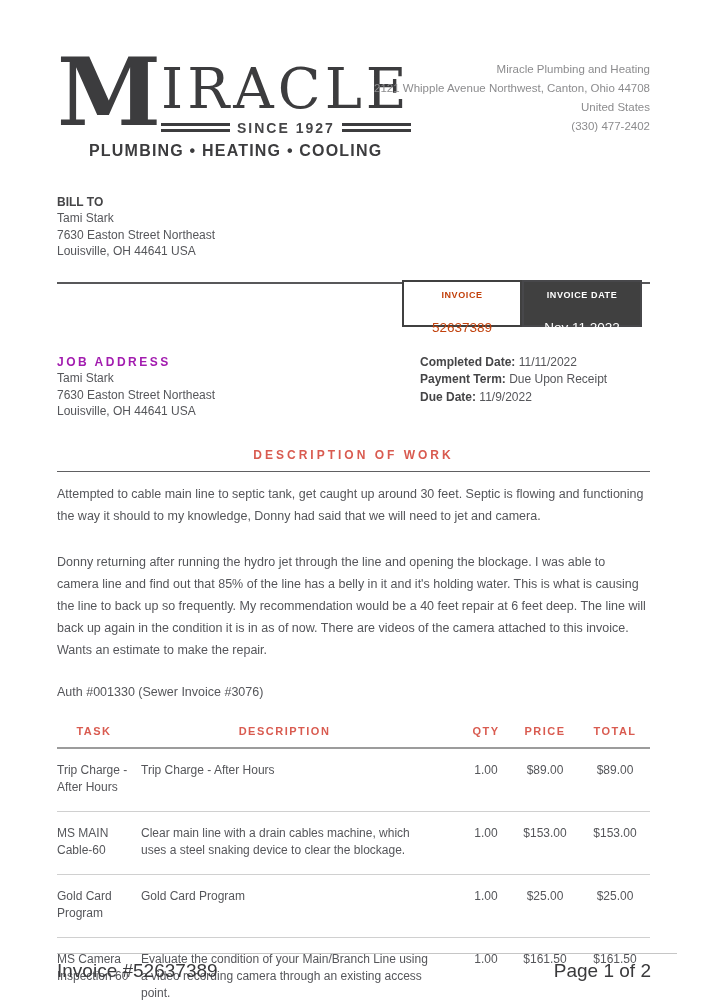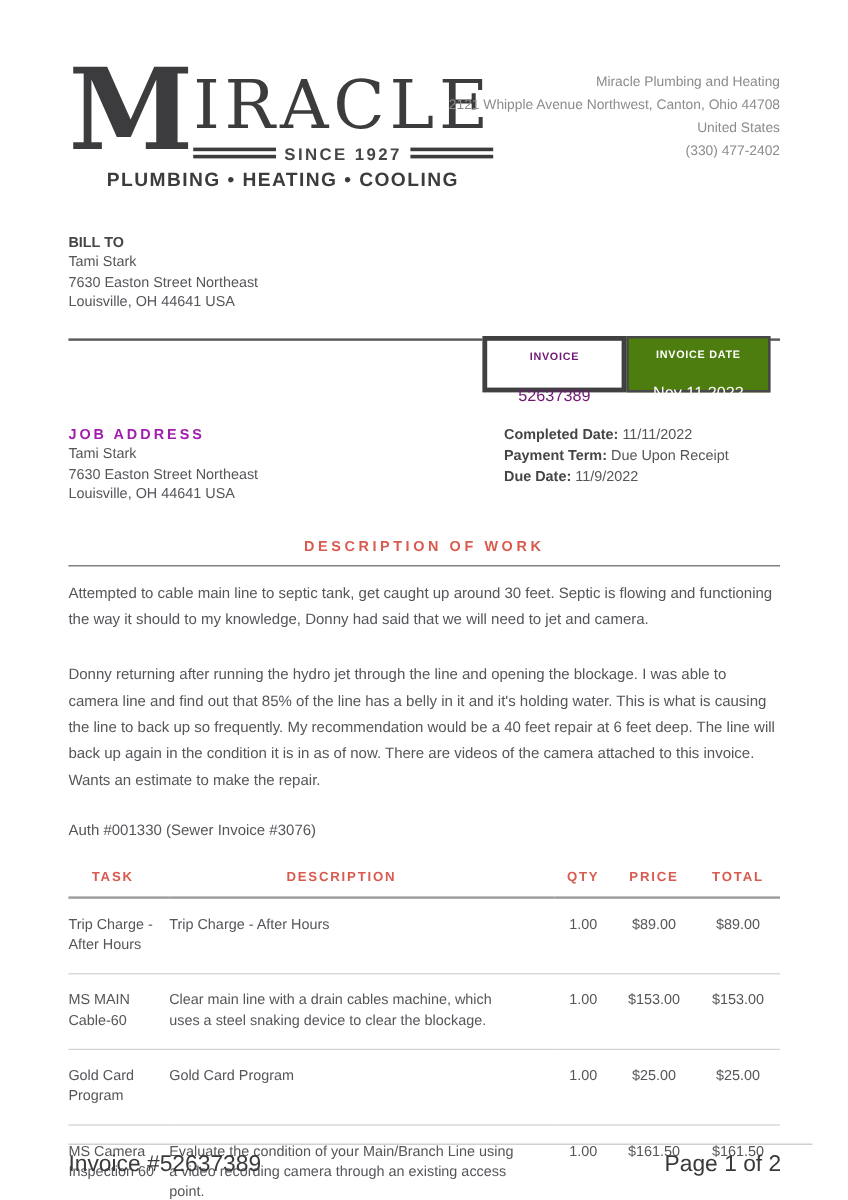--- a/index.html
+++ b/index.html
@@ -23,22 +23,22 @@
 
   
   .billto { margin-top:34px; font-size:12px; line-height:16.5px; color:#55565a; }
   .sec-label { font-weight:bold; color:#454547; font-size:12px; }
 
   
   .invoice-band { position:relative; margin-top:22px; height:50px; }
   .band-line { position:absolute; top:0; left:0; right:0; border-top:2px solid #58585a; }
   .invoice-boxes { position:absolute; right:8px; top:-2px; display:flex; }
   .inv-box { width:120px; height:47px; text-align:center; padding-top:8px; }
-  .inv-box.white { background:#ffffff; border:4px solid #404040; color:#701a75; }
-  .inv-box.dark { background:#4d7c0f; border:2px solid #47474a; color:#ffffff; }
+  .inv-box.white { background:#ffffff; border:2px solid #404040; color:#c2410c; }
+  .inv-box.dark { background:#404040; border:2px solid #47474a; color:#ffffff; }
   .inv-label { font-size:9px; font-weight:bold; letter-spacing:0.6px; }
   .inv-value { font-size:13.5px; margin-top:20px; }
 
   
   .job-row { display:flex; margin-top:22px; }
   .job-left { width:363px; font-size:12px; line-height:16.5px; color:#55565a; }
   .job-label { font-weight:bold; color:#a21caf; font-size:12px; letter-spacing:2.5px; }
   .job-right { flex:1; font-size:12px; line-height:17.5px; color:#55565a; }
   .job-right b { color:#454547; }
 

